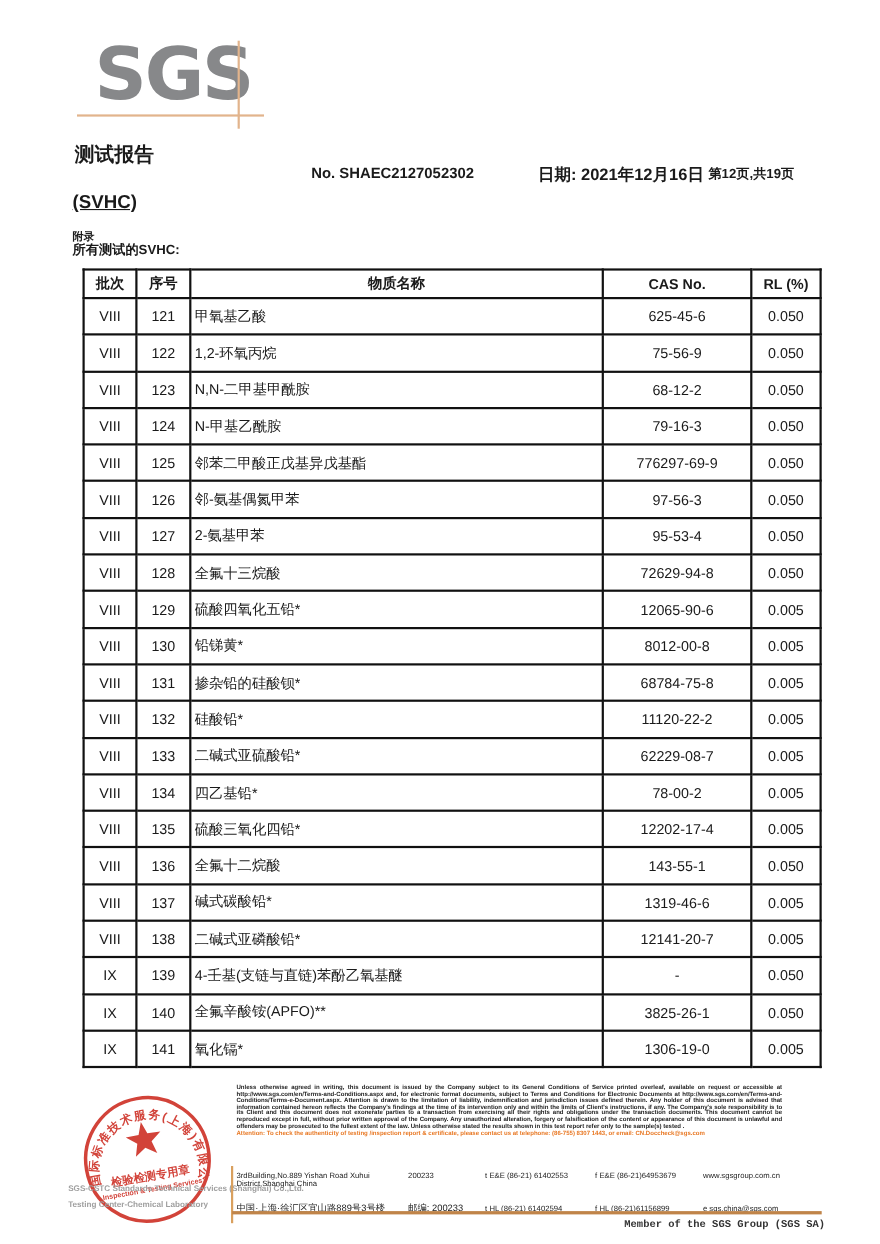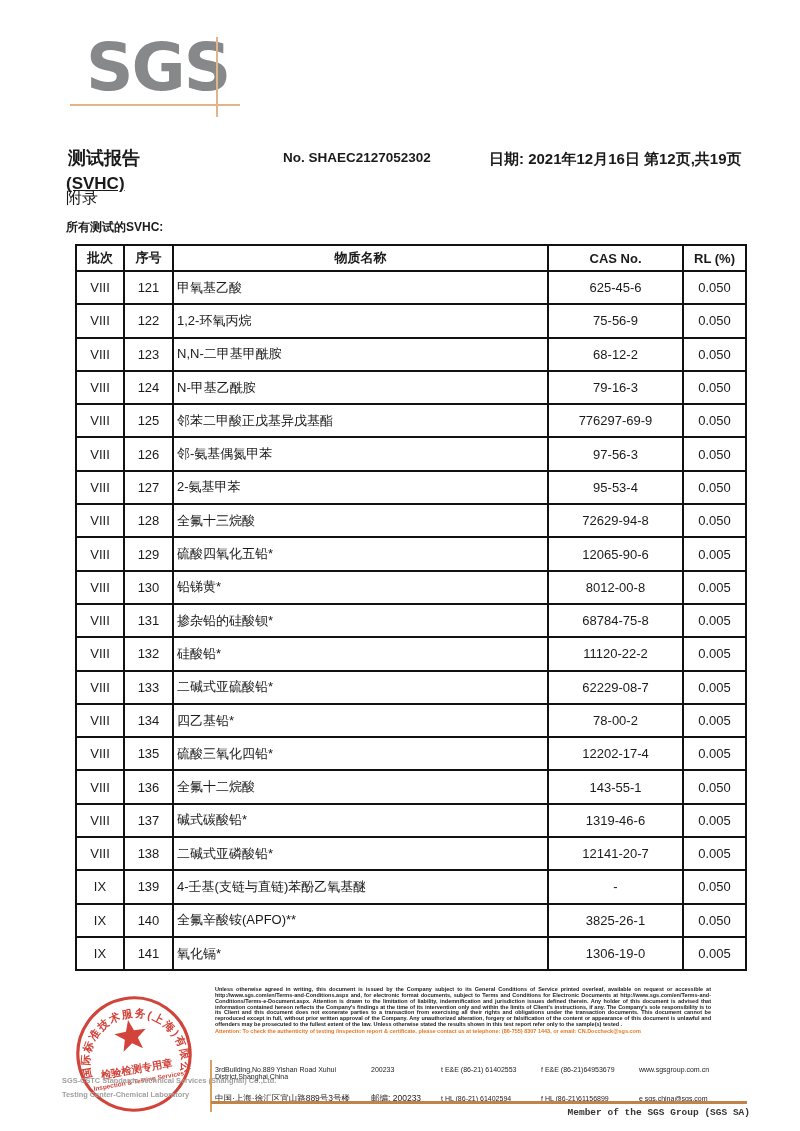--- a/index.html
+++ b/index.html
@@ -14,26 +14,26 @@
   
   .logo-wrap{position:absolute;left:86px;top:28px;width:180px;height:92px;}
   .logo-text{
     font-family:"DejaVu Sans","Liberation Sans",sans-serif;
     font-weight:900;font-size:66px;line-height:80px;
     color:#87888a;letter-spacing:-2px;
   }
   .logo-hline{position:absolute;left:-16px;top:76px;width:170px;height:2px;background:#e2b48c;}
   .logo-vline{position:absolute;left:130px;top:9px;width:2px;height:80px;background:#e2b48c;}
   
-  .title-cn{position:absolute;left:68px;top:146px;font-size:18px;font-weight:bold;}
+  .title-cn{position:absolute;left:68px;top:128px;font-size:18px;font-weight:bold;}
   .title-svhc{position:absolute;left:66px;top:174px;font-size:17px;font-weight:bold;text-decoration:underline;}
   .report-no{position:absolute;left:283px;top:150px;font-size:13.5px;font-weight:600;text-align:right;}
   .report-date{position:absolute;left:489px;top:150px;font-size:15px;font-weight:700;}
-  .report-page{position:absolute;left:644px;top:150px;font-size:15px;font-weight:600;}
-  .appendix{position:absolute;left:66px;top:188px;font-size:16px;font-weight:normal;}
+  .report-page{position:absolute;left:644px;top:150px;font-size:12px;font-weight:600;}
+  .appendix{position:absolute;left:66px;top:208px;font-size:10px;font-weight:bold;}
   .subtitle{position:absolute;left:66px;top:219px;font-size:12px;font-weight:bold;}
   
   table.svhc{
     position:absolute;left:75px;top:244px;
     border-collapse:collapse;table-layout:fixed;width:670px;
     font-size:13px;
   }
   table.svhc th,table.svhc td{
     border:2px solid #111;
     padding:0 3px;

